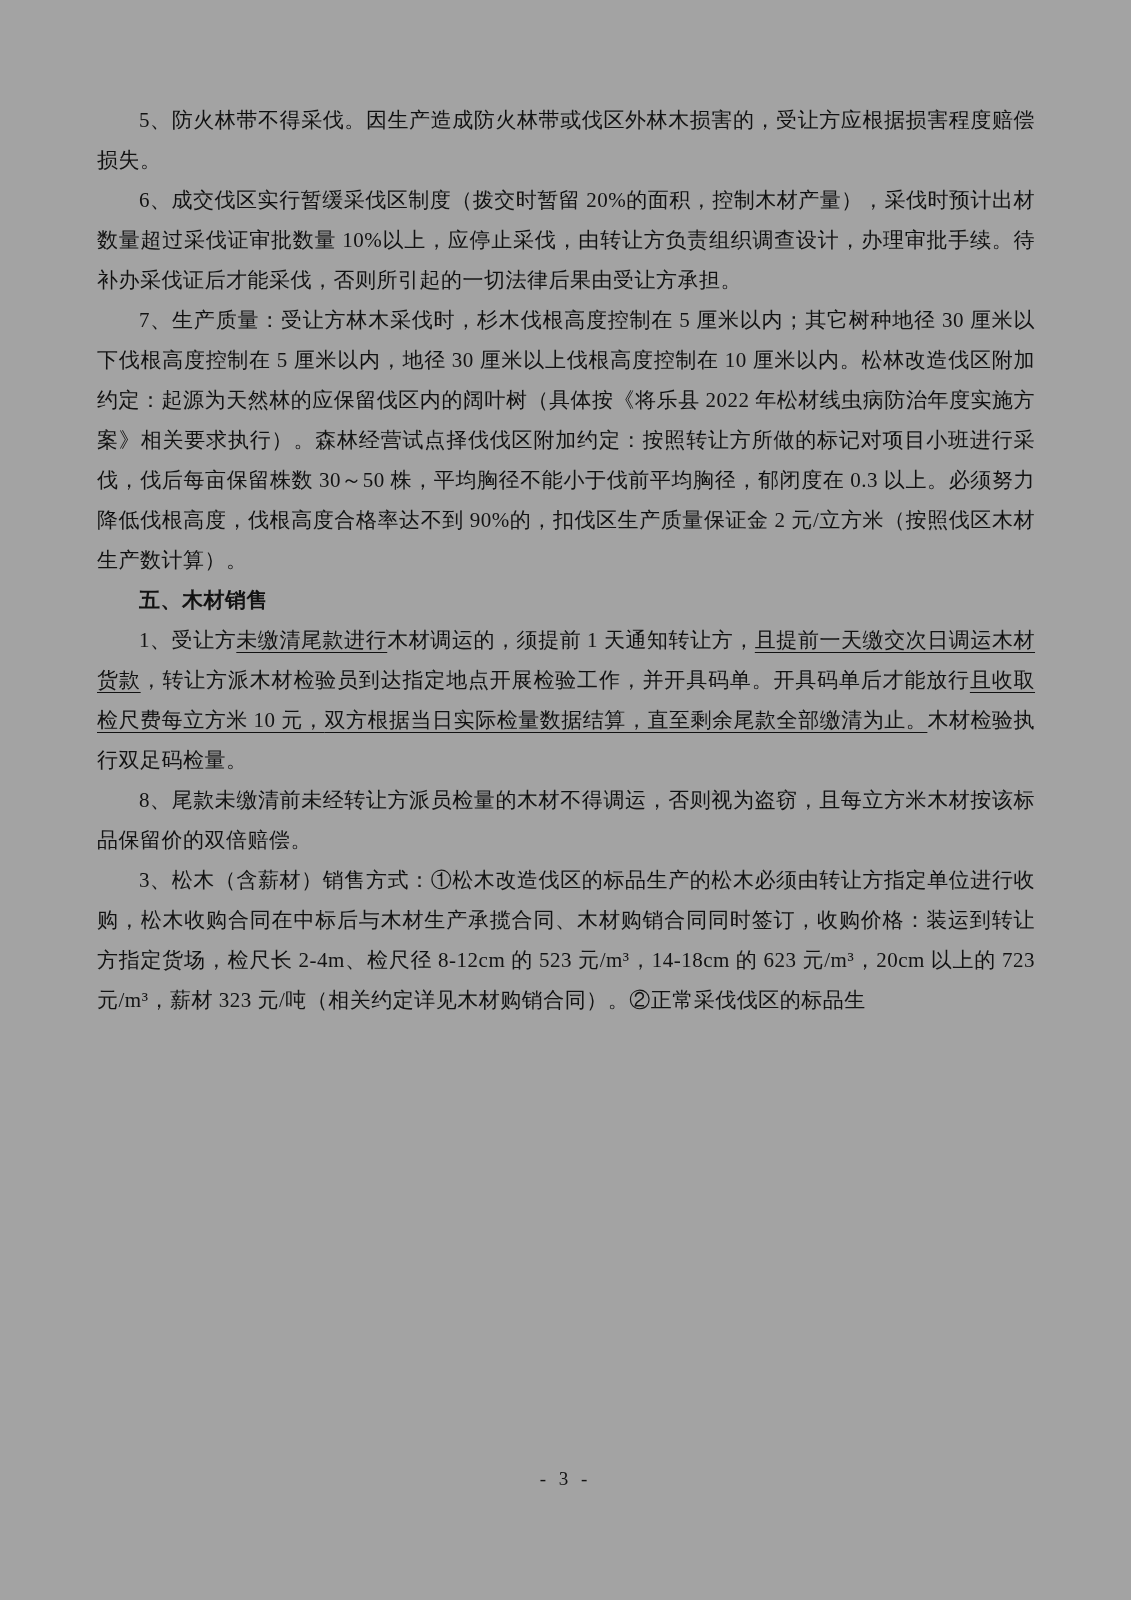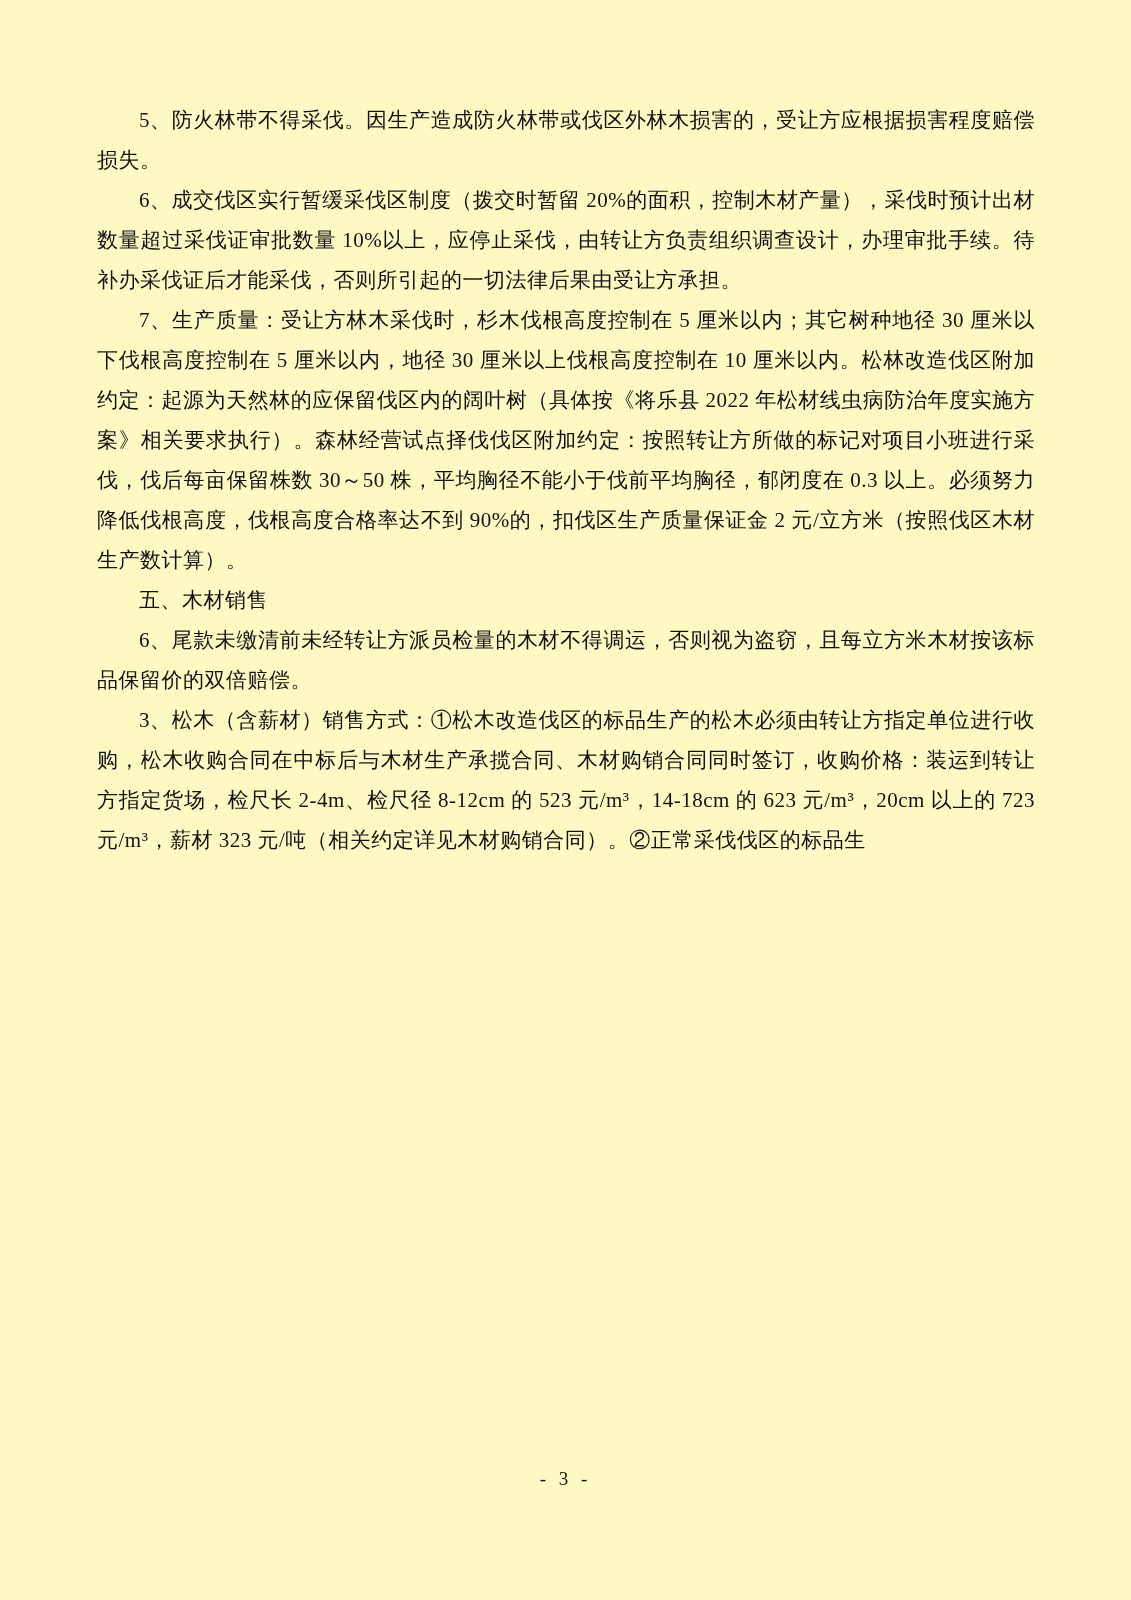--- a/index.html
+++ b/index.html
@@ -4,42 +4,42 @@
 <style>
   html, body {
     margin: 0;
     padding: 0;
     background: #ffffff;
   }
   .page {
     position: relative;
     width: 1131px;
     height: 1600px;
-    background: #fef9c3;
+    background: #a3a3a3;
     font-family: "Liberation Serif", "DejaVu Serif", serif;
     color: #121212;
     overflow: hidden;
   }
   .doc-body {
     position: absolute;
     left: 97px;
     top: 100px;
     width: 938px;
     text-align: justify;
   }
   .doc-body p {
     margin: 0;
     padding: 0;
     font-size: 21px;
     line-height: 40px;
     text-indent: 2em;
     letter-spacing: 0.5px;
   }
   .doc-body p.heading {
-    font-weight: normal;
+    font-weight: bold;
   }
   .u {
     text-decoration: underline;
     text-underline-offset: 5px;
     text-decoration-thickness: 1.2px;
   }
   .footer {
     position: absolute;
     left: 0;
     top: 1468px;
@@ -52,17 +52,18 @@
 </style>
 </head>
 <body>
 
 <div class="page">
   <div class="doc-body" id="doc-body">
       <p><span>5、防火林带不得采伐。因生产造成防火林带或伐区外林木损害的，受让方应根据损害程度赔偿损失。</span></p>
       <p><span>6、成交伐区实行暂缓采伐区制度（拨交时暂留 20%的面积，控制木材产量），采伐时预计出材数量超过采伐证审批数量 10%以上，应停止采伐，由转让方负责组织调查设计，办理审批手续。待补办采伐证后才能采伐，否则所引起的一切法律后果由受让方承担。</span></p>
       <p><span>7、生产质量：受让方林木采伐时，杉木伐根高度控制在 5 厘米以内；其它树种地径 30 厘米以下伐根高度控制在 5 厘米以内，地径 30 厘米以上伐根高度控制在 10 厘米以内。松林改造伐区附加约定：起源为天然林的应保留伐区内的阔叶树（具体按《将乐县 2022 年松材线虫病防治年度实施方案》相关要求执行）。森林经营试点择伐伐区附加约定：按照转让方所做的标记对项目小班进行采伐，伐后每亩保留株数 30～50 株，平均胸径不能小于伐前平均胸径，郁闭度在 0.3 以上。必须努力降低伐根高度，伐根高度合格率达不到 90%的，扣伐区生产质量保证金 2 元/立方米（按照伐区木材生产数计算）。</span></p>
       <p class="heading"><span>五、木材销售</span></p>
-      <p><span>6、尾款未缴清前未经转让方派员检量的木材不得调运，否则视为盗窃，且每立方米木材按该标品保留价的双倍赔偿。</span></p>
+      <p><span>1、受让方</span><span class="u">未缴清尾款进行</span><span>木材调运的，须提前 1 天通知转让方，</span><span class="u">且提前一天缴交次日调运木材货款</span><span>，转让方派木材检验员到达指定地点开展检验工作，并开具码单。开具码单后才能放行</span><span class="u">且收取检尺费每立方米 10 元，</span><span class="u">双方根据当日实际检量数据结算，直至剩余尾款全部缴清为止。</span><span>木材检验执行双足码检量。</span></p>
+      <p><span>8、尾款未缴清前未经转让方派员检量的木材不得调运，否则视为盗窃，且每立方米木材按该标品保留价的双倍赔偿。</span></p>
       <p><span>3、松木（含薪材）销售方式：①松木改造伐区的标品生产的松木必须由转让方指定单位进行收购，松木收购合同在中标后与木材生产承揽合同、木材购销合同同时签订，收购价格：装运到转让方指定货场，检尺长 2-4m、检尺径 8-12cm 的 523 元/m³，14-18cm 的 623 元/m³，20cm 以上的 723 元/m³，薪材 323 元/吨（相关约定详见木材购销合同）。②正常采伐伐区的标品生</span></p>
     </div>
   <div class="footer">- 3 -</div>
 </div>
 
 </body></html>

